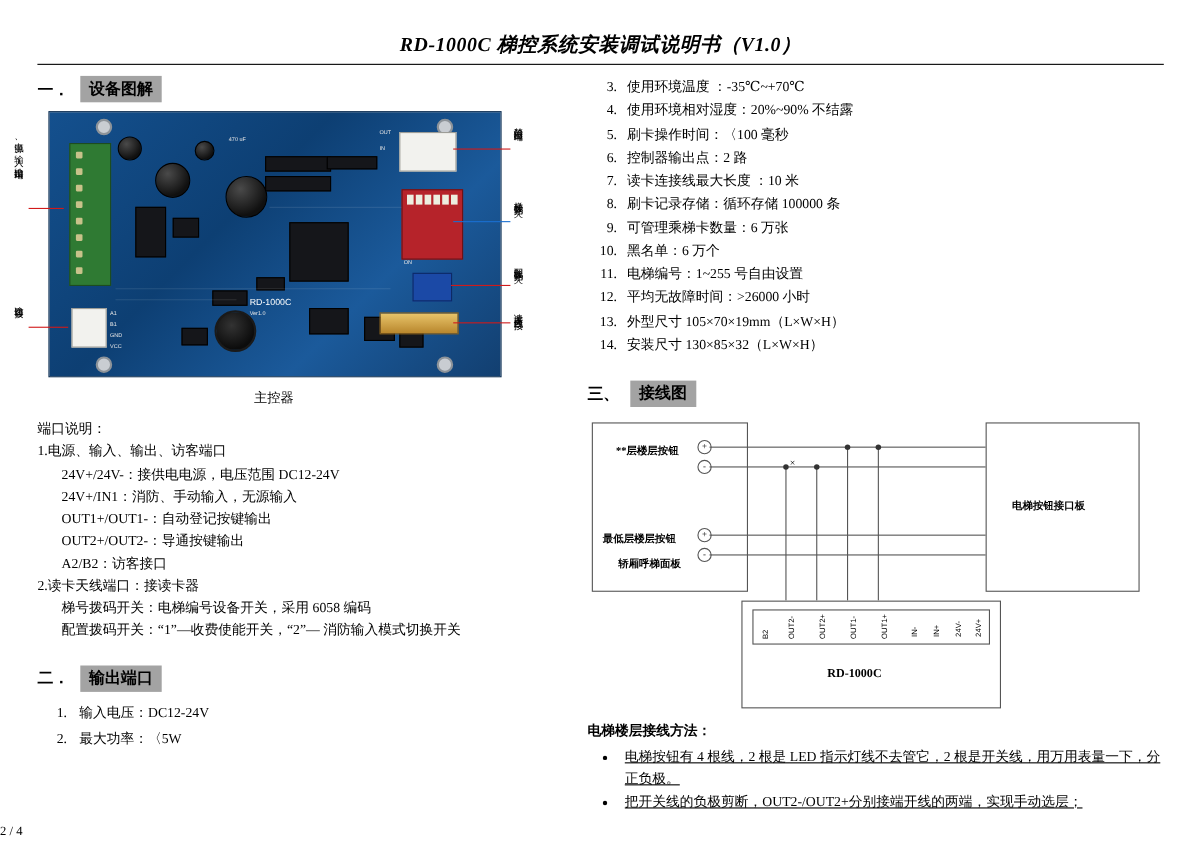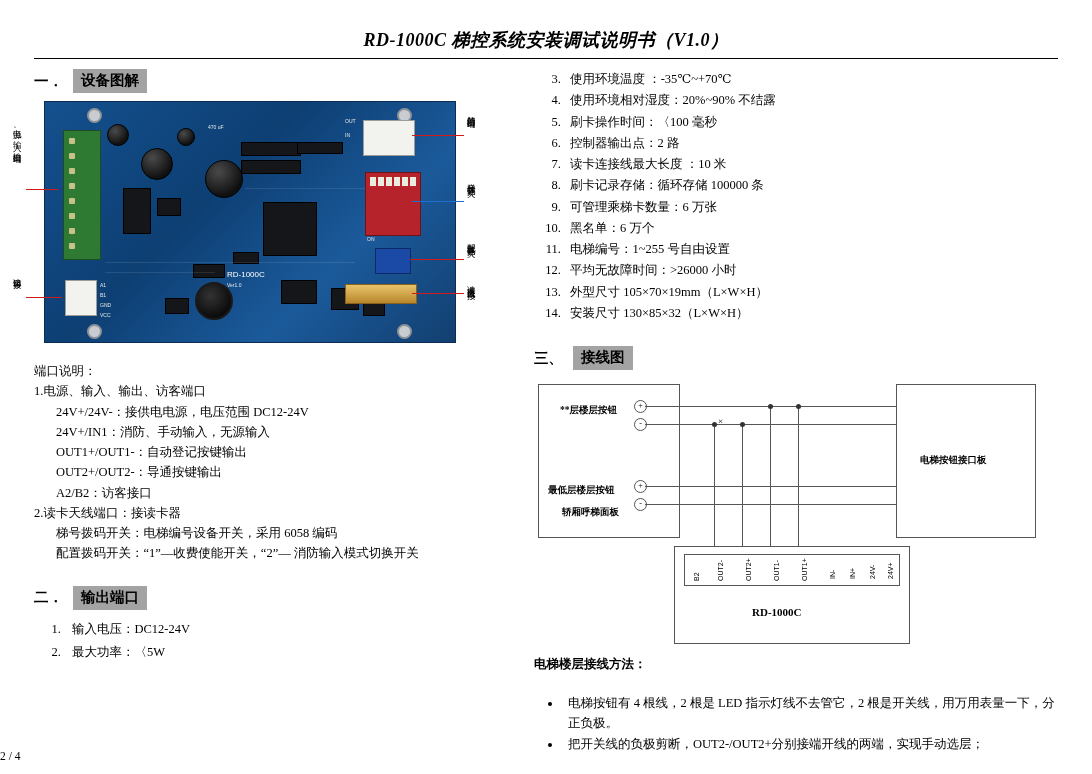--- a/index.html
+++ b/index.html
@@ -240,24 +240,25 @@
   .term {
     position: absolute;
     width: 11px; height: 11px;
     border: 1px solid #555;
     border-radius: 50%;
     font-size: 8px;
     text-align: center;
     line-height: 10px;
   }
   .bullets {
-    margin: 20px 0 0 0;
+    margin: 5px 0 0 0;
     padding-left: 28px;
     font-size: 12.5px;
     line-height: 1.62;
+    text-decoration: underline;
   }
   .bullets li { padding-left: 6px; }
   .bold-line {
     font-weight: bold;
     font-size: 12.5px;
     margin-top: 10px;
   }
   .pagenum {
     position: absolute;
     bottom: 12px;
@@ -365,20 +366,21 @@
         <div class="callout-line blue" style="left:368px;top:100px;width:52px;"></div>
         <div class="callout-txt" style="left:422px;top:76px;height:68px;">梯号拨码开关</div>
 
         <div class="callout-line" style="left:366px;top:158px;width:54px;"></div>
         <div class="callout-txt" style="left:422px;top:136px;height:68px;">配置拨码开关</div>
 
         <div class="callout-line" style="left:368px;top:192px;width:52px;"></div>
         <div class="callout-txt" style="left:422px;top:178px;height:74px;">读卡器天线接口</div>
       </div>
 
+      <div class="caption">主控器</div>
 
       <div class="txt" style="margin-top:10px;">
         <div>端口说明：</div>
         <div>1.电源、输入、输出、访客端口</div>
         <div class="ind1">24V+/24V-：接供电电源，电压范围 DC12-24V</div>
         <div class="ind1">24V+/IN1：消防、手动输入，无源输入</div>
         <div class="ind1">OUT1+/OUT1-：自动登记按键输出</div>
         <div class="ind1">OUT2+/OUT2-：导通按键输出</div>
         <div class="ind1">A2/B2：访客接口</div>
         <div>2.读卡天线端口：接读卡器</div>

